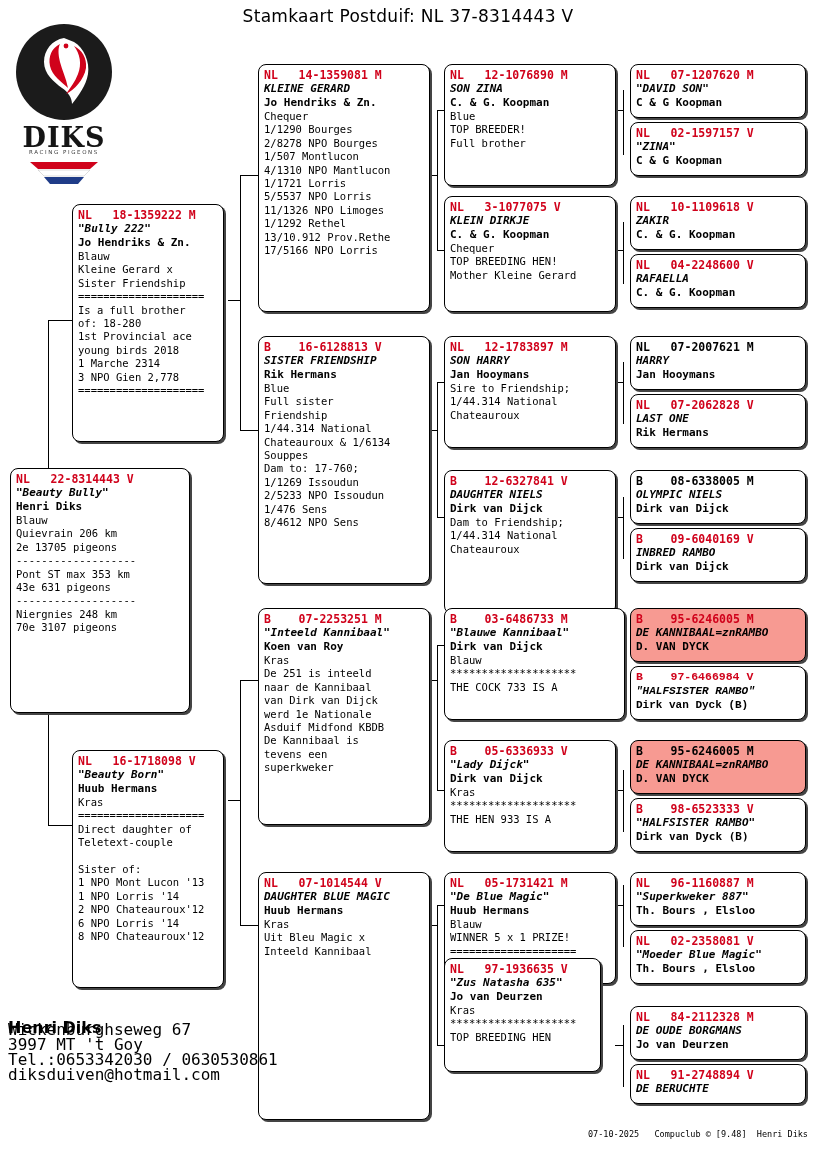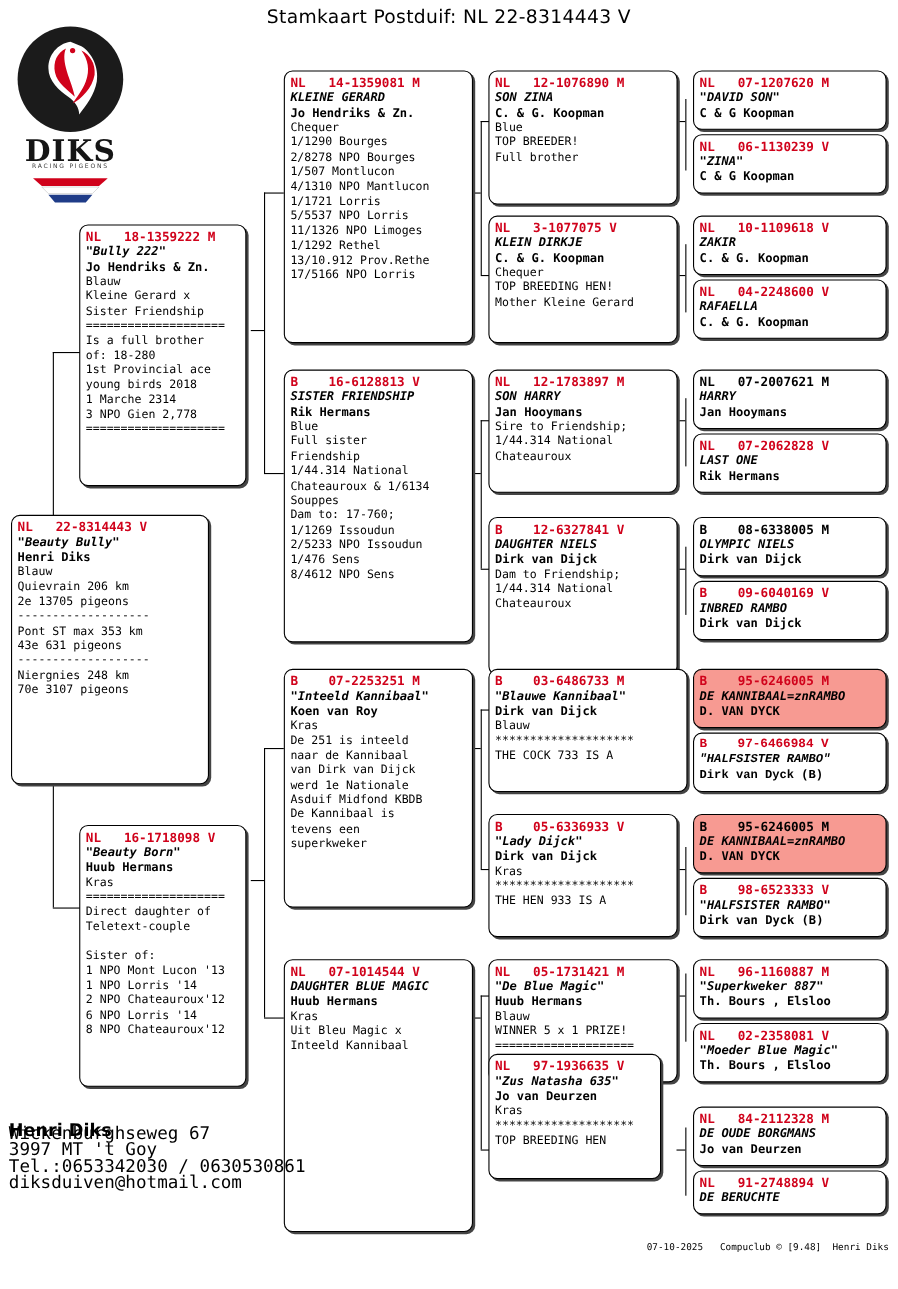--- a/index.html
+++ b/index.html
@@ -132,21 +132,21 @@
     position: absolute;
     right: 8px; top: 1129px;
     font-size: 8.5px;
     color: #000;
     white-space: pre;
   }
 </style>
 </head>
 <body>
 
-<div class="title">Stamkaart Postduif: NL  22-8314443 V</div>
+<div class="title">Stamkaart Postduif: NL  37-8314443 V</div>
 
 <div class="logo">
   <div class="logo-circle">
     <svg class="logo-bird" viewBox="0 0 68 74">
       <path d="M34 4 C22 6 14 16 14 28 C14 40 24 48 32 54 C38 58 42 64 42 70 C48 62 56 52 58 40 C60 28 54 14 44 8 Z" fill="#ffffff"></path>
       <path d="M30 10 C22 14 18 22 20 32 C22 42 32 48 38 54 C36 44 32 36 30 28 C28 20 28 14 30 10 Z" fill="#d0021b"></path>
       <path d="M44 12 C50 20 52 30 48 40 C45 48 40 54 36 60 C44 56 54 46 56 34 C57 24 52 16 44 12 Z" fill="#d0021b"></path>
       <circle cx="36" cy="12" r="2.4" fill="#d0021b"></circle>
     </svg>
   </div>
@@ -379,21 +379,21 @@
 ********************
 TOP BREEDING HEN</div>
 </div>
 
 <div class="card" style="left:630px; top:64px; width:176px; height:54px;">
   <div class="ring">NL   07-1207620 M</div>
   <div class="name">"DAVID SON"</div>
   <div class="owner">C &amp; G Koopman</div>
 </div>
 <div class="card" style="left:630px; top:122px; width:176px; height:54px;">
-  <div class="ring">NL   06-1130239 V</div>
+  <div class="ring">NL   02-1597157 V</div>
   <div class="name">"ZINA"</div>
   <div class="owner">C &amp; G Koopman</div>
 </div>
 <div class="card" style="left:630px; top:196px; width:176px; height:54px;">
   <div class="ring">NL   10-1109618 V</div>
   <div class="name">ZAKIR</div>
   <div class="owner">C. &amp; G. Koopman</div>
 </div>
 <div class="card" style="left:630px; top:254px; width:176px; height:54px;">
   <div class="ring">NL   04-2248600 V</div>

